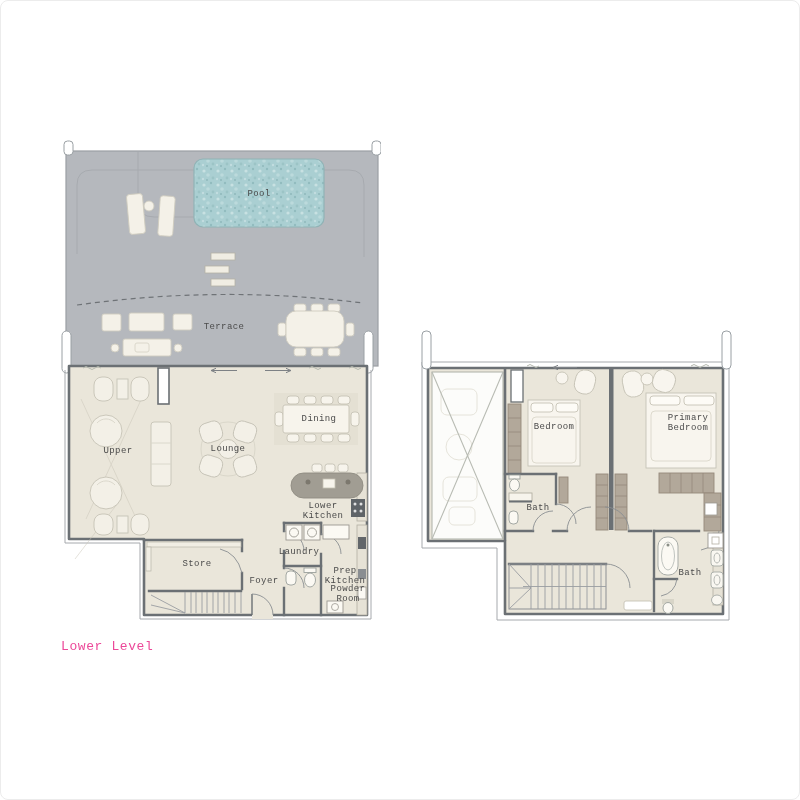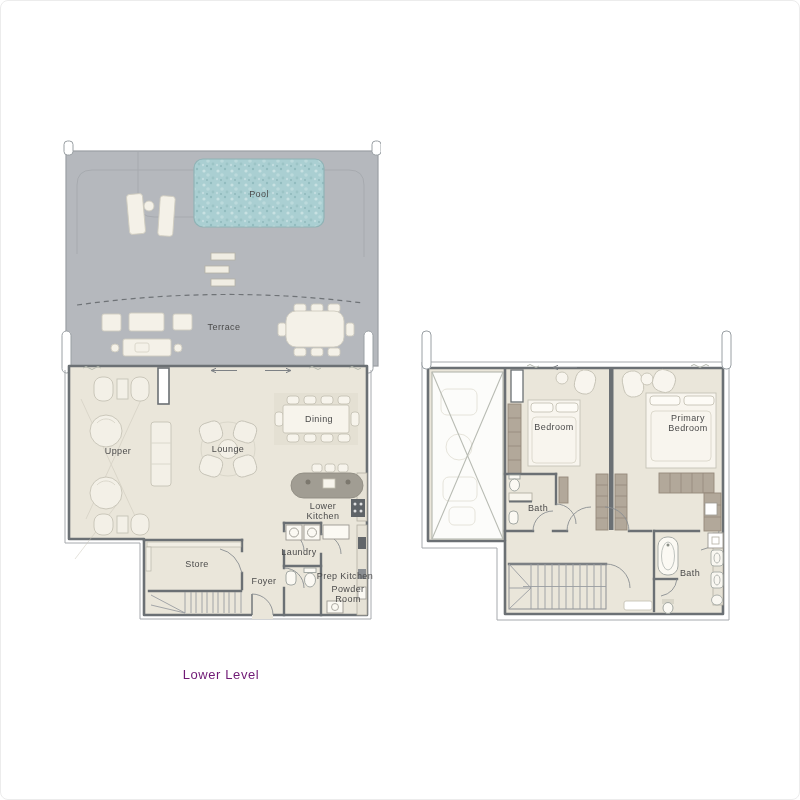--- a/index.html
+++ b/index.html
@@ -1,26 +1,26 @@
 <!DOCTYPE html>
 <html><head>
 <meta charset="utf-8">
 <style>
   html,body{margin:0;padding:0;background:#ffffff;}
   .canvas{position:relative;width:800px;height:800px;background:#ffffff;overflow:hidden;
-          font-family:Liberation Sans, sans-serif;border:1px solid #ececec;border-radius:8px;box-sizing:border-box;}
+          font-family:Liberation Mono, monospace;border:1px solid #ececec;border-radius:8px;box-sizing:border-box;}
   .plan{position:absolute;}
   .plan-lower{left:60px;top:138px;width:320px;height:520px;}
   .plan-upper{left:418px;top:326px;width:320px;height:330px;}
   .plan svg{position:absolute;left:0;top:0;}
   .lbl{position:absolute;transform:translate(-50%,-50%);font-size:9px;line-height:1.15;
        color:#4b4b4b;letter-spacing:.4px;text-align:center;white-space:nowrap;}
   .lbl.wrap{white-space:normal;}
-  .caption{position:absolute;left:0;right:0;text-align:center;font-size:13px;
-           color:#701a75;letter-spacing:.6px;margin-top:28px;}
+  .caption{position:absolute;left:0;right:0;text-align:left;font-size:13px;
+           color:#ec4899;letter-spacing:.6px;}
   .cap-lower{top:500px;}
   .cap-upper{top:312px;}
 </style>
 </head>
 <body>
 
 <div class="canvas">
 
   <div class="plan plan-lower">
     <svg width="320" height="496" viewBox="0 0 320 496">

